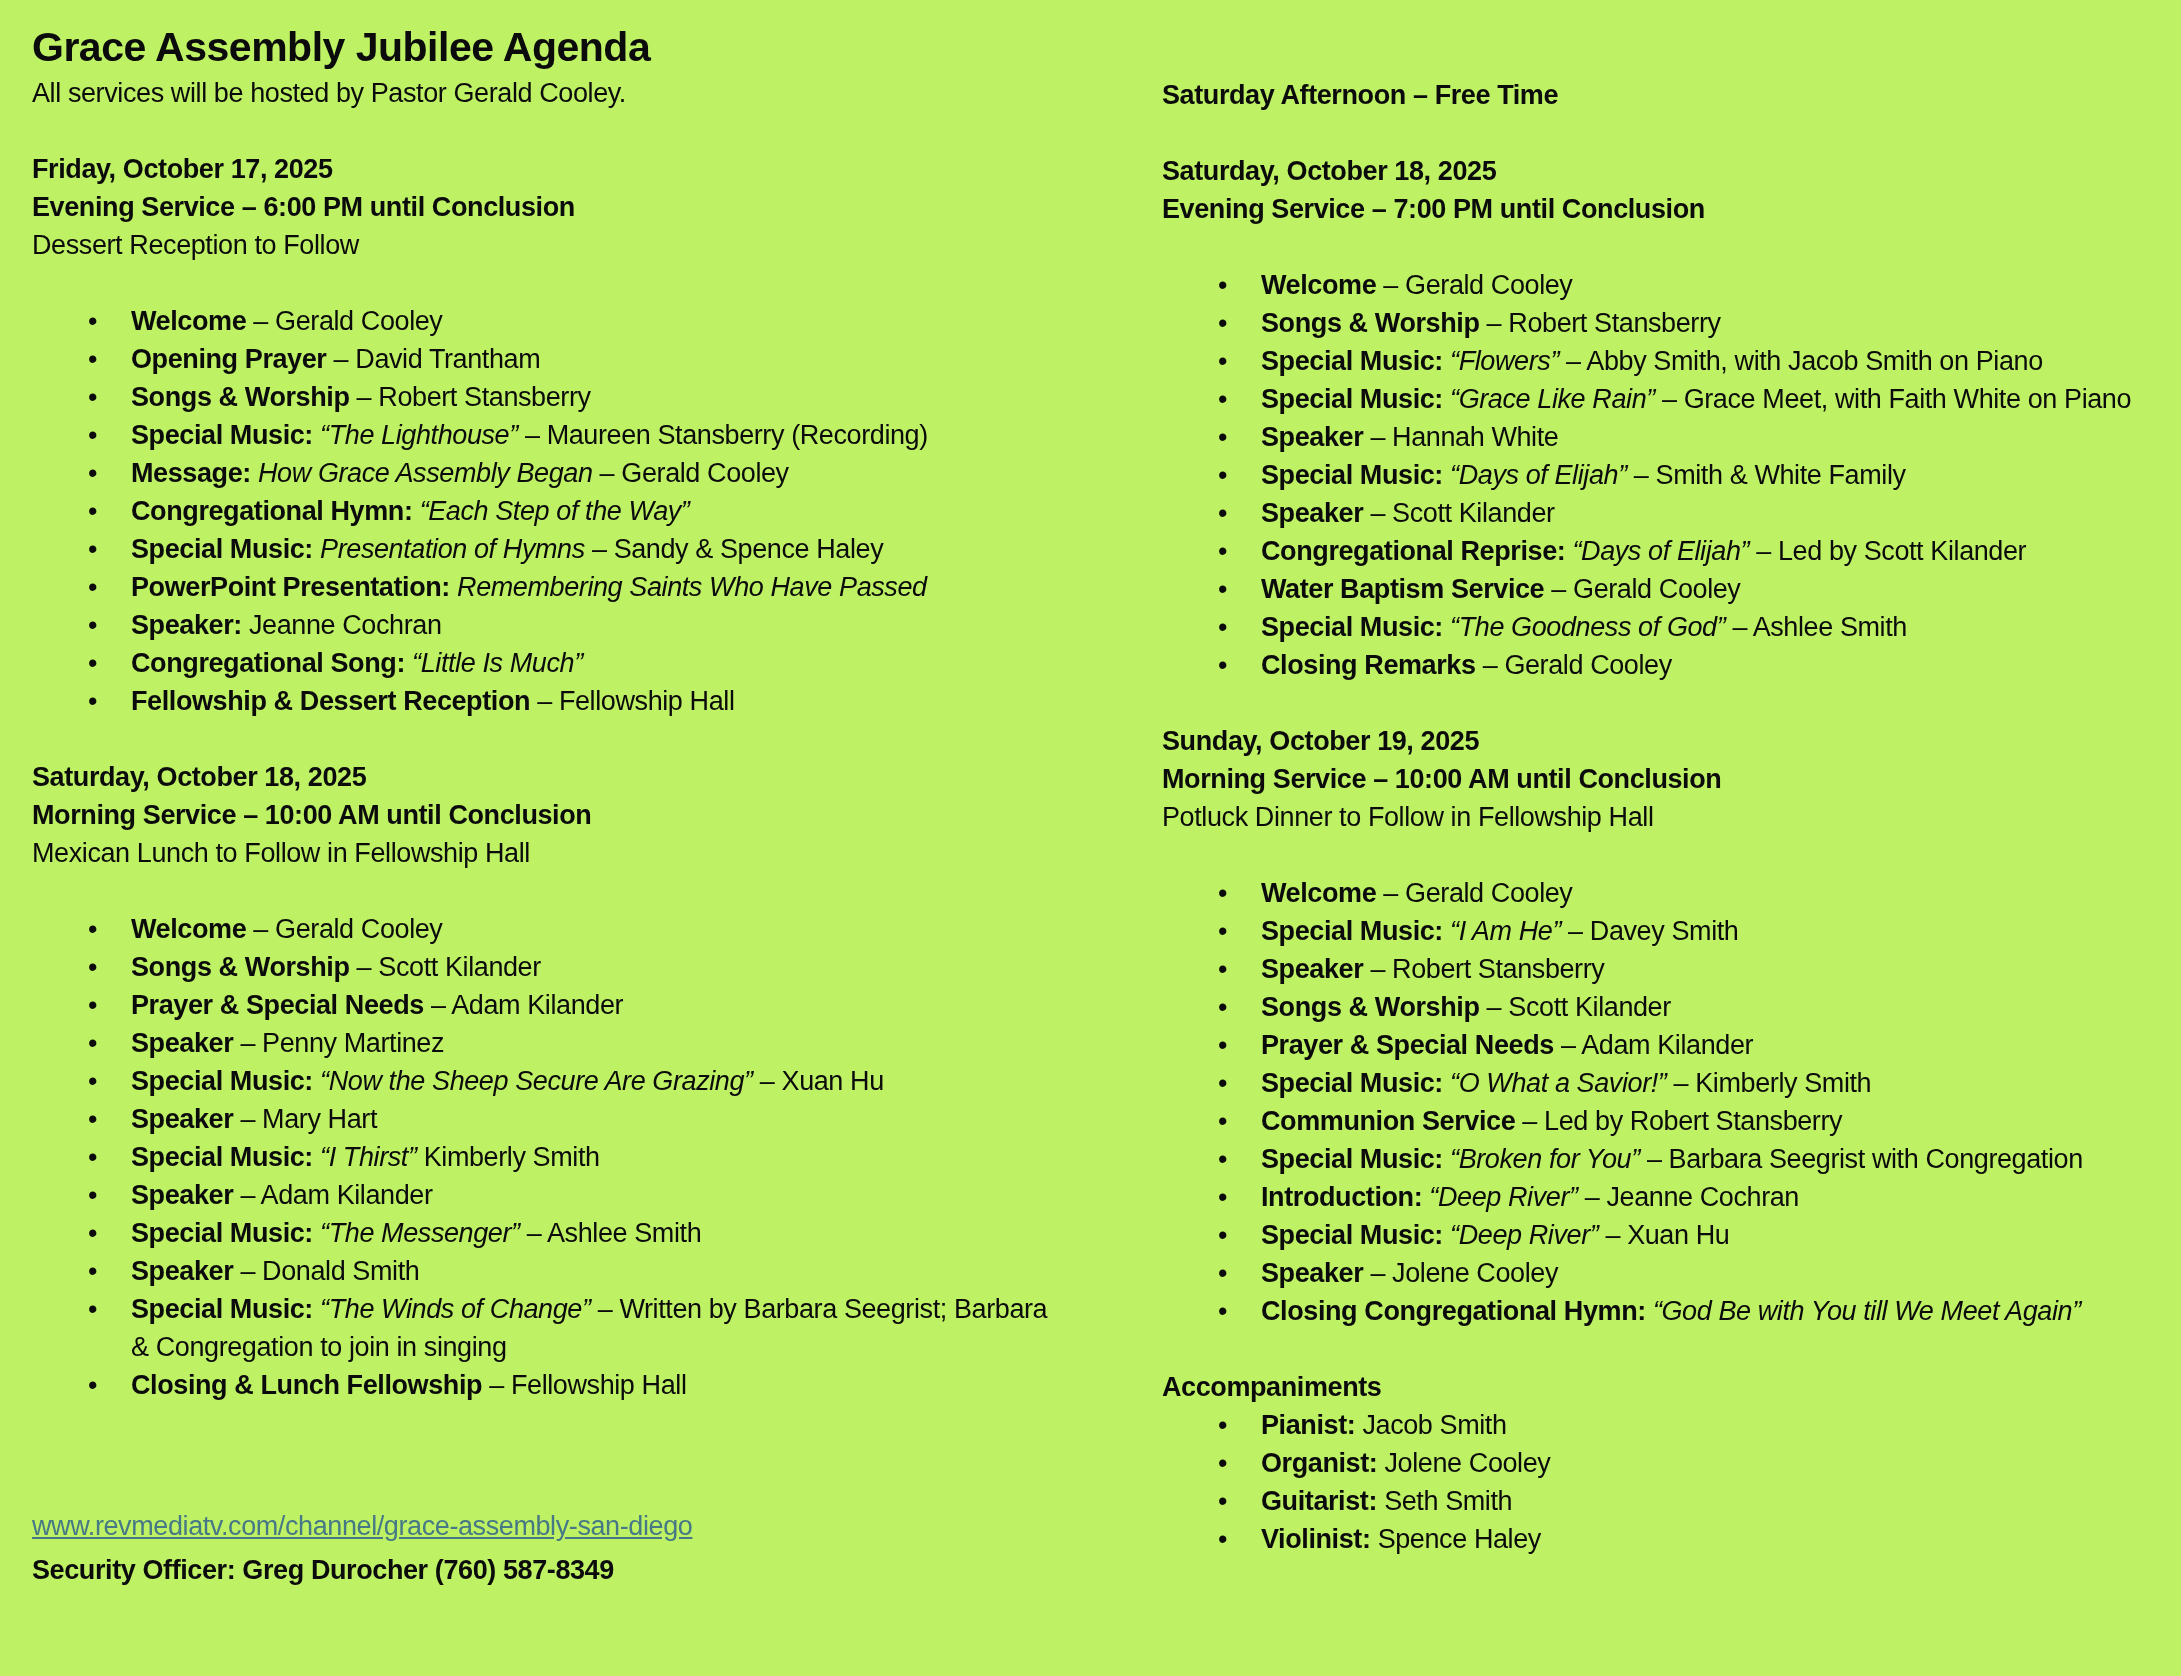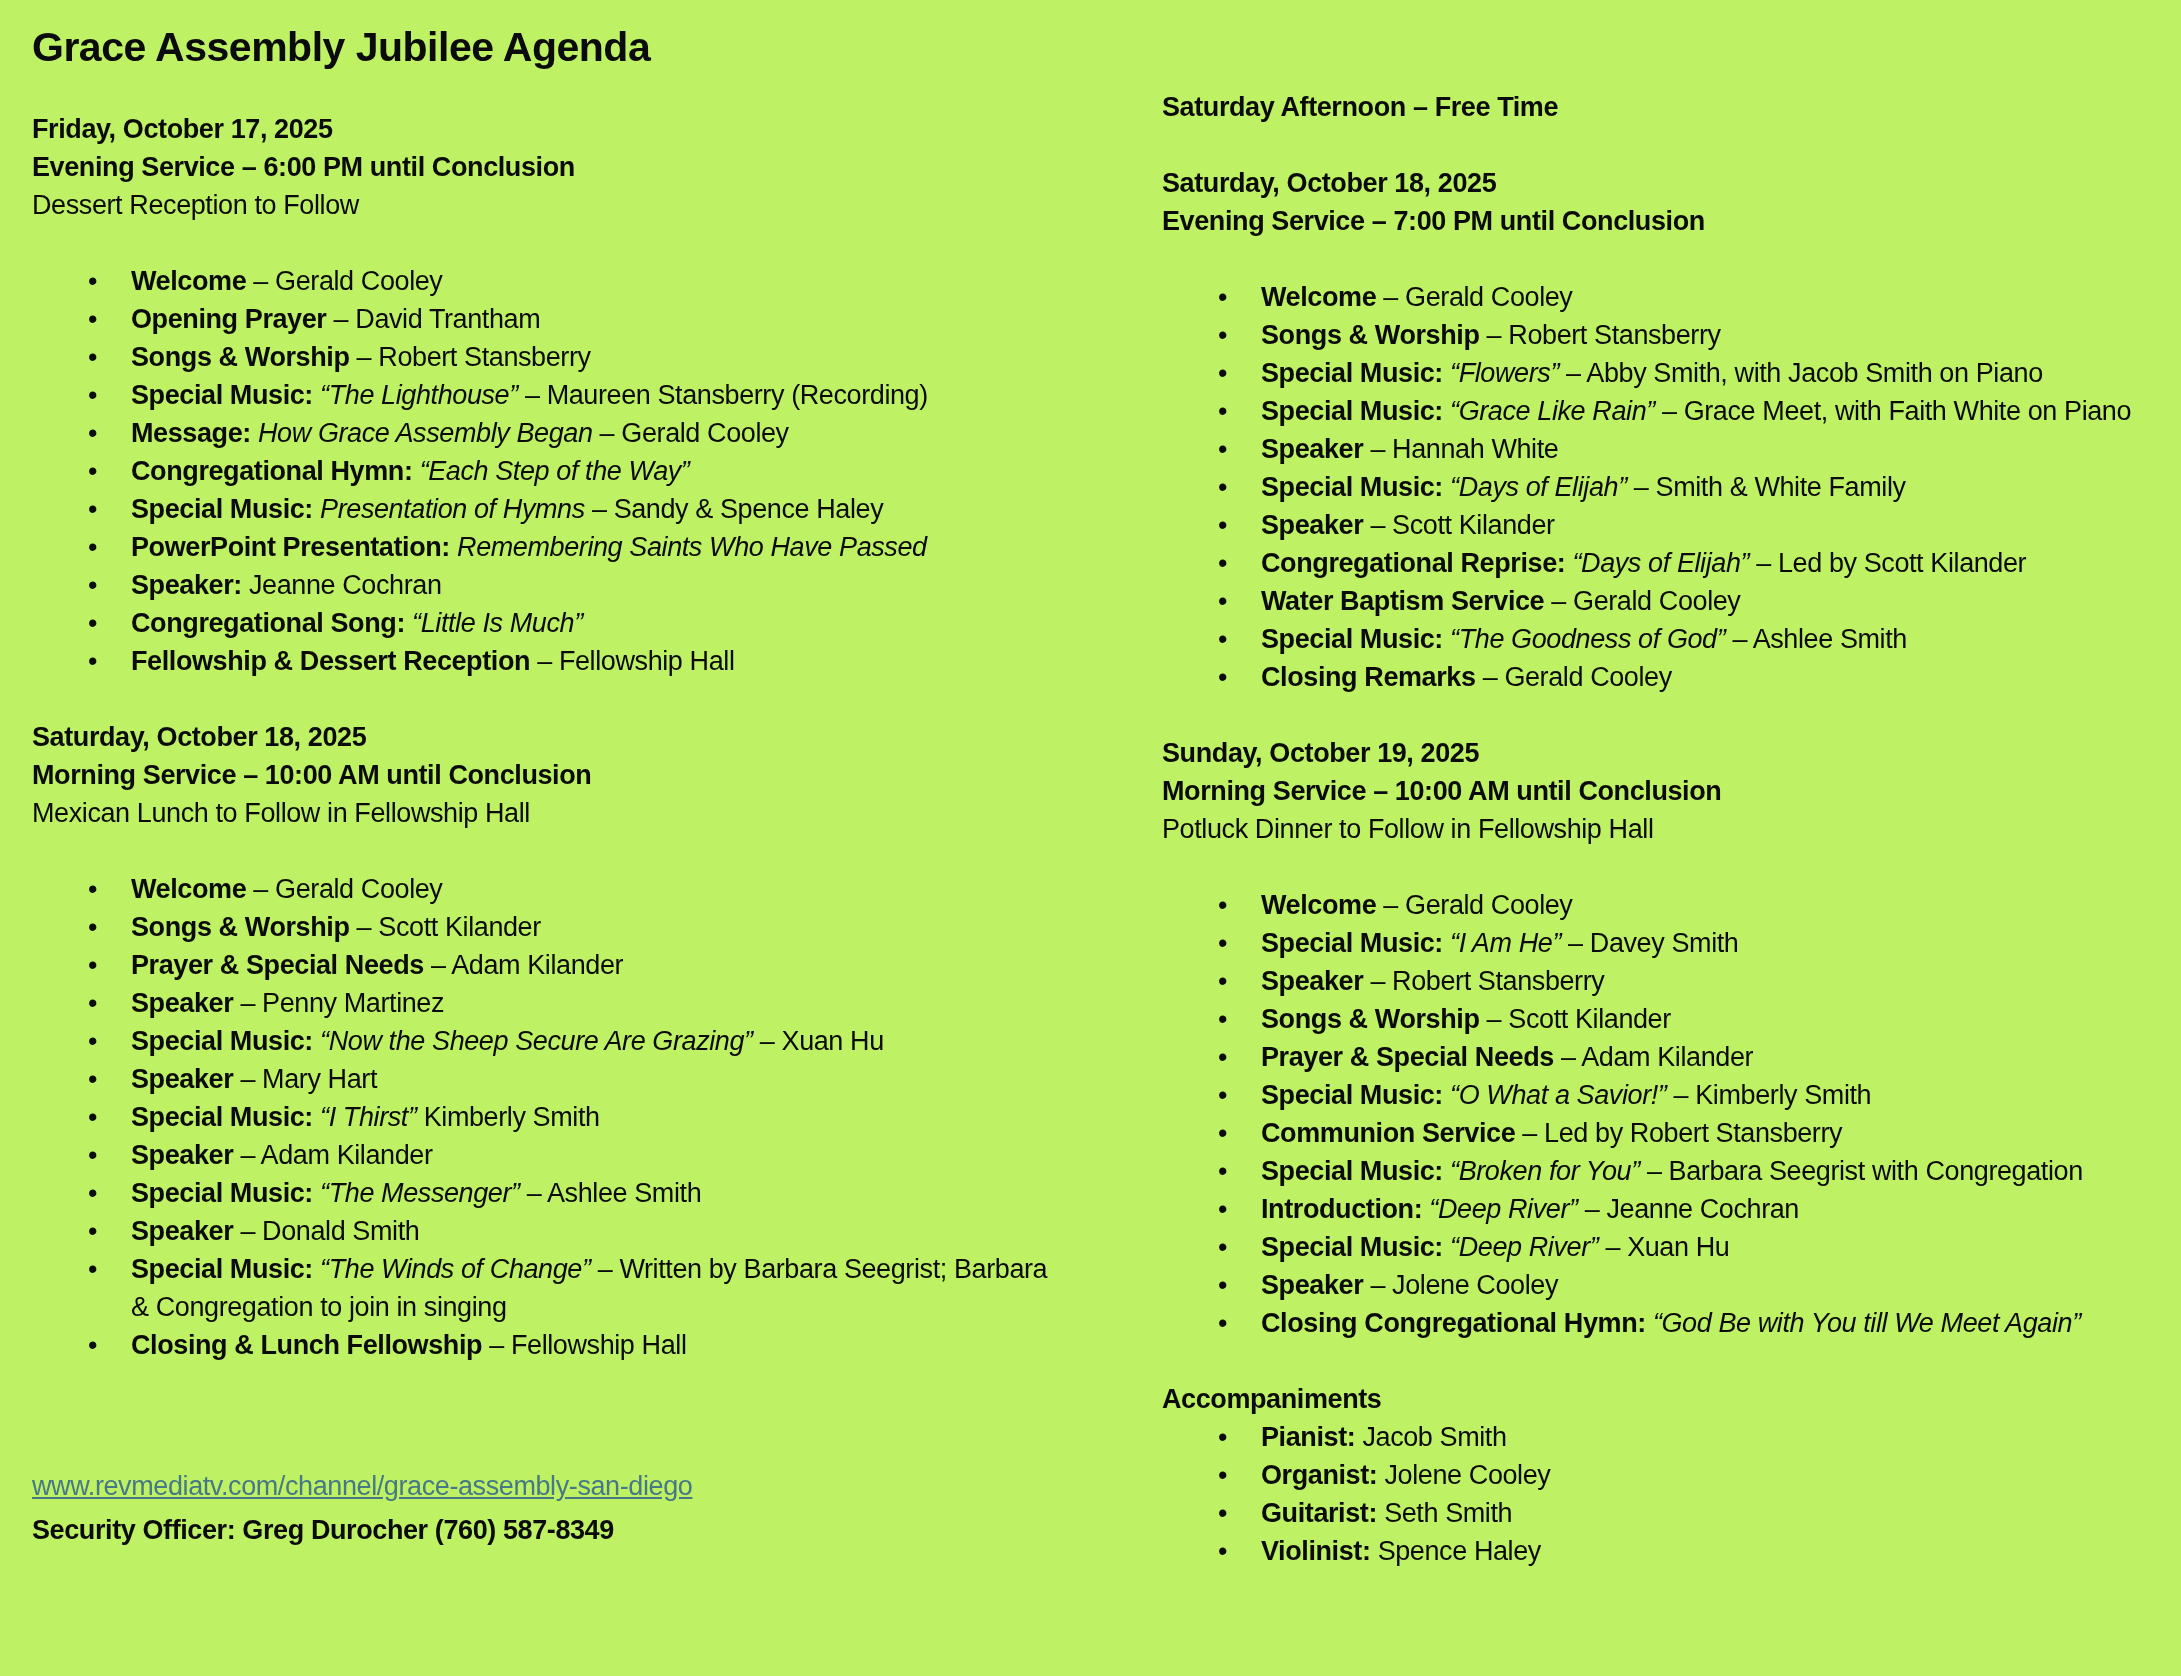--- a/index.html
+++ b/index.html
@@ -26,21 +26,21 @@
   h1.title {
     margin: 0 0 1.9px 0;
     font-size: 41px;
     line-height: 49px;
     font-weight: bold;
     letter-spacing: -0.5px;
   }
   p.subtitle { margin: 0; }
 
   .sections > .section { margin-top: 38px; }
-  .col-right .sections > .section:first-child { margin-top: 12px; }
+  .col-right .sections > .section:first-child { margin-top: 0; }
 
   .hline { margin: 0; }
   .hline.b { font-weight: bold; }
 
   ul.agenda {
     list-style: none;
     margin: 38px 0 0 0;
     padding: 0;
   }
   .section.tight ul.agenda { margin-top: 0; }
@@ -64,20 +64,21 @@
   }
   .footer p.security { margin: 5.8px 0 0 0; font-weight: bold; }
 </style>
 </head>
 <body>
 
 <div class="page">
 
   <div class="col col-left">
     <h1 class="title">Grace Assembly Jubilee Agenda</h1>
+    <p class="subtitle">All services will be hosted by Pastor Gerald Cooley.</p>
 
     <div class="sections">
         <section class="section">
           <p class="hline b">Friday, October 17, 2025</p>
           <p class="hline b">Evening Service – 6:00 PM until Conclusion</p>
           <p class="hline">Dessert Reception to Follow</p>
           <ul class="agenda">
             <li><strong>Welcome</strong><span> – Gerald Cooley</span></li>
             <li><strong>Opening Prayer</strong><span> – David Trantham</span></li>
             <li><strong>Songs &amp; Worship</strong><span> – Robert Stansberry</span></li>

